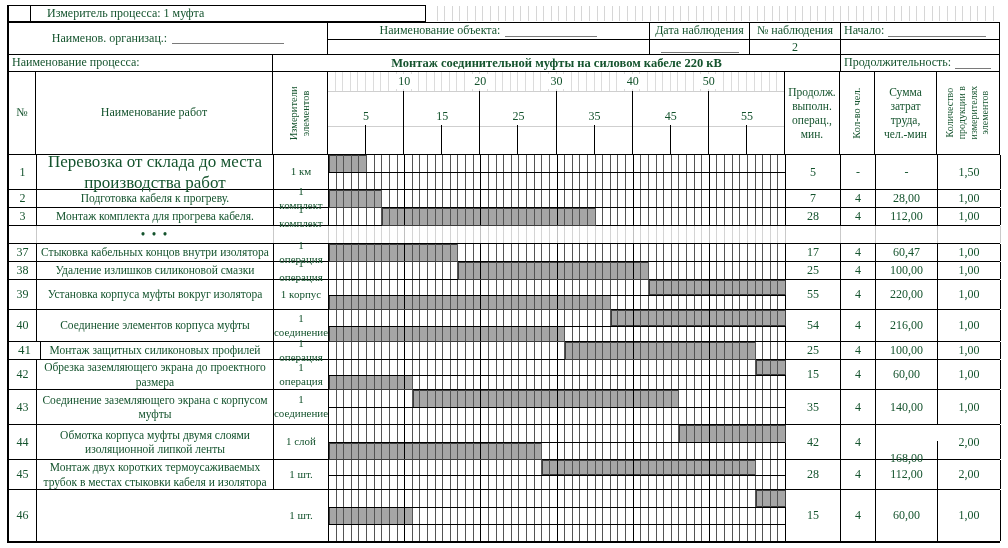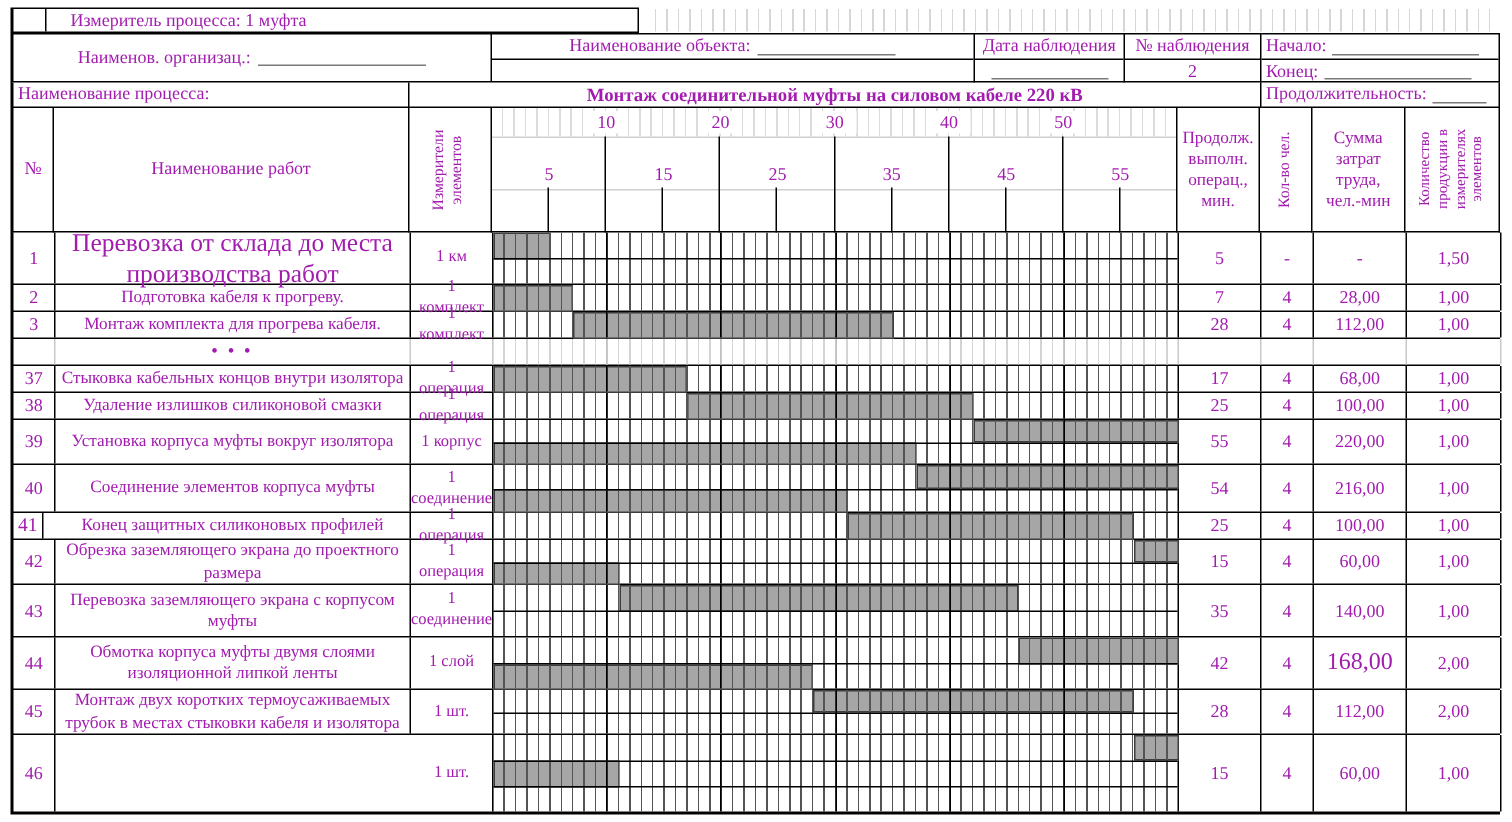--- a/index.html
+++ b/index.html
@@ -1,17 +1,17 @@
 <!DOCTYPE html>
 <html><head>
 <meta charset="utf-8">
 <style>
   html,body{margin:0;padding:0;background:#fff;}
   .sheet{position:relative;width:1008px;height:548px;background:#fff;overflow:hidden;
-         font-family:"Liberation Serif","DejaVu Serif",serif;color:#a21caf;}
+         font-family:"Liberation Serif","DejaVu Serif",serif;color:#14532d;}
   .c{position:absolute;box-sizing:border-box;}
   .bl{border-left:1px solid #000}.br{border-right:1px solid #000}
   .bt{border-top:1px solid #000}.bb{border-bottom:1px solid #000}
   .txt{display:flex;align-items:center;justify-content:center;text-align:center;}
   .tleft{justify-content:flex-start;text-align:left;}
   .fs12{font-size:12px;line-height:1.15;}
   .fs11{font-size:11.5px;line-height:1.22;}
   .blank{display:inline-block;border-bottom:1px solid #7a7a7a;height:10px;}
   .rot{transform:rotate(-90deg);font-size:10.5px;line-height:1.18;text-align:center;}
 </style>
@@ -44,24 +44,20 @@
       <span class="blank" style="width:92px;margin-left:5px"></span>
     </div>
   </div>
   <div class="c bt br bb" style="left:750px;top:22px;width:91px;height:33px">
     <div class="c txt fs12" style="left:0;top:0;width:100%;height:17px;border-bottom:1px solid #000">№ наблюдения</div>
     <div class="c txt fs12" style="left:0;top:17px;width:100%;height:15px">2</div>
   </div>
   <div class="c bt br bb" style="left:841px;top:22px;width:159px;height:33px">
     <div class="c txt tleft fs12" style="left:0;top:0;width:100%;height:17px;border-bottom:1px solid #000;padding-left:3px">
       <span>Начало:</span>
-      <span class="blank" style="width:98px;margin-left:4px"></span>
-    </div>
-    <div class="c txt tleft fs12" style="left:0;top:17px;width:100%;height:15px;padding-left:3px">
-      <span>Конец:</span>
       <span class="blank" style="width:98px;margin-left:4px"></span>
     </div>
   </div>
 
   <div class="c bl br bb txt tleft fs12" style="left:8px;top:55px;width:265px;height:17px;padding-left:3px">
     <span>Наименование процесса:</span>
   </div>
   <div class="c br bb txt" style="left:273px;top:55px;width:568px;height:17px;font-weight:bold;font-size:12.5px">Монтаж соединительной муфты на силовом кабеле 220 кВ</div>
   <div class="c br bb txt tleft fs12" style="left:841px;top:55px;width:159px;height:17px;padding-left:3px">
     <span>Продолжительность:</span>
@@ -190,21 +186,21 @@
         <div style="left: 0px; top: 0px; width: 129.48px; height: 18px; background: rgb(166, 166, 166); border: 1px solid rgb(61, 61, 61); z-index: 1; position: absolute; box-sizing: border-box;"></div>
         <div style="left: 0px; top: 0px; width: 100%; height: 100%; z-index: 2; background: repeating-linear-gradient(to right, transparent 0px, transparent 6.6167px, rgb(84, 84, 84) 6.6167px, rgb(84, 84, 84) 7.6167px); position: absolute; box-sizing: border-box;"></div>
         <div style="left: 75.17px; top: 0px; width: 1px; height: 100%; background: rgb(0, 0, 0); z-index: 3; position: absolute; box-sizing: border-box;"></div>
         <div style="left: 151.33px; top: 0px; width: 1px; height: 100%; background: rgb(0, 0, 0); z-index: 3; position: absolute; box-sizing: border-box;"></div>
         <div style="left: 227.5px; top: 0px; width: 1px; height: 100%; background: rgb(0, 0, 0); z-index: 3; position: absolute; box-sizing: border-box;"></div>
         <div style="left: 303.67px; top: 0px; width: 1px; height: 100%; background: rgb(0, 0, 0); z-index: 3; position: absolute; box-sizing: border-box;"></div>
         <div style="left: 379.83px; top: 0px; width: 1px; height: 100%; background: rgb(0, 0, 0); z-index: 3; position: absolute; box-sizing: border-box;"></div>
       </div>
       <div style="left: 777px; top: 0px; width: 55px; height: 100%; border-right: 1px solid rgb(0, 0, 0); display: flex; align-items: center; justify-content: center; text-align: center; font-size: 12px; line-height: 1.25; padding: 0px 2px; position: absolute; box-sizing: border-box;">17</div>
       <div style="left: 832px; top: 0px; width: 35px; height: 100%; border-right: 1px solid rgb(0, 0, 0); display: flex; align-items: center; justify-content: center; text-align: center; font-size: 12px; line-height: 1.25; padding: 0px 2px; position: absolute; box-sizing: border-box;">4</div>
-      <div style="left: 867px; top: 0px; width: 62px; height: 100%; border-right: 1px solid rgb(0, 0, 0); display: flex; align-items: center; justify-content: center; text-align: center; font-size: 12px; line-height: 1.25; padding: 0px 2px; position: absolute; box-sizing: border-box;">68,00</div>
+      <div style="left: 867px; top: 0px; width: 62px; height: 100%; border-right: 1px solid rgb(0, 0, 0); display: flex; align-items: center; justify-content: center; text-align: center; font-size: 12px; line-height: 1.25; padding: 0px 2px; position: absolute; box-sizing: border-box;">60,47</div>
       <div style="left: 929px; top: 0px; width: 63px; height: 100%; border-right: 1px solid rgb(0, 0, 0); display: flex; align-items: center; justify-content: center; text-align: center; font-size: 12px; line-height: 1.25; padding: 0px 2px; position: absolute; box-sizing: border-box;">1,00</div>
     </div>
     <div style="left: 8px; top: 262px; width: 992px; height: 18px; border-bottom: 1px solid rgb(0, 0, 0); border-left: 1px solid rgb(0, 0, 0); position: absolute; box-sizing: border-box;">
       <div style="left: 0px; top: 0px; width: 28px; height: 100%; border-right: 1px solid rgb(0, 0, 0); display: flex; align-items: center; justify-content: center; text-align: center; font-size: 12px; line-height: 1.25; padding: 0px 2px; position: absolute; box-sizing: border-box;">38</div>
       <div style="left: 28px; top: 0px; width: 237px; height: 100%; border-right: 1px solid rgb(0, 0, 0); display: flex; align-items: center; justify-content: center; text-align: center; font-size: 11.5px; line-height: 1.25; padding: 0px 2px; position: absolute; box-sizing: border-box;">Удаление излишков силиконовой смазки</div>
       <div style="left: 265px; top: 0px; width: 55px; height: 100%; border-right: 1px solid rgb(0, 0, 0); display: flex; align-items: center; justify-content: center; text-align: center; font-size: 11px; line-height: 1.25; padding: 0px 2px; position: absolute; box-sizing: border-box;">1 операция</div>
       <div style="left: 320px; top: 0px; width: 457px; height: 100%; border-right: 1px solid rgb(0, 0, 0); position: absolute; box-sizing: border-box;">
         <div style="left: 129.48px; top: 0px; width: 190.42px; height: 18px; background: rgb(166, 166, 166); border: 1px solid rgb(61, 61, 61); z-index: 1; position: absolute; box-sizing: border-box;"></div>
         <div style="left: 0px; top: 0px; width: 100%; height: 100%; z-index: 2; background: repeating-linear-gradient(to right, transparent 0px, transparent 6.6167px, rgb(84, 84, 84) 6.6167px, rgb(84, 84, 84) 7.6167px); position: absolute; box-sizing: border-box;"></div>
         <div style="left: 75.17px; top: 0px; width: 1px; height: 100%; background: rgb(0, 0, 0); z-index: 3; position: absolute; box-sizing: border-box;"></div>
@@ -252,22 +248,22 @@
         <div style="left: 303.67px; top: 0px; width: 1px; height: 100%; background: rgb(0, 0, 0); z-index: 3; position: absolute; box-sizing: border-box;"></div>
         <div style="left: 379.83px; top: 0px; width: 1px; height: 100%; background: rgb(0, 0, 0); z-index: 3; position: absolute; box-sizing: border-box;"></div>
         <div style="left: 0px; top: 15.5px; width: 100%; height: 1px; background: rgb(0, 0, 0); z-index: 4; position: absolute; box-sizing: border-box;"></div>
       </div>
       <div style="left: 777px; top: 0px; width: 55px; height: 100%; border-right: 1px solid rgb(0, 0, 0); display: flex; align-items: center; justify-content: center; text-align: center; font-size: 12px; line-height: 1.25; padding: 0px 2px; position: absolute; box-sizing: border-box;">54</div>
       <div style="left: 832px; top: 0px; width: 35px; height: 100%; border-right: 1px solid rgb(0, 0, 0); display: flex; align-items: center; justify-content: center; text-align: center; font-size: 12px; line-height: 1.25; padding: 0px 2px; position: absolute; box-sizing: border-box;">4</div>
       <div style="left: 867px; top: 0px; width: 62px; height: 100%; border-right: 1px solid rgb(0, 0, 0); display: flex; align-items: center; justify-content: center; text-align: center; font-size: 12px; line-height: 1.25; padding: 0px 2px; position: absolute; box-sizing: border-box;">216,00</div>
       <div style="left: 929px; top: 0px; width: 63px; height: 100%; border-right: 1px solid rgb(0, 0, 0); display: flex; align-items: center; justify-content: center; text-align: center; font-size: 12px; line-height: 1.25; padding: 0px 2px; position: absolute; box-sizing: border-box;">1,00</div>
     </div>
     <div style="left: 8px; top: 342px; width: 992px; height: 18px; border-bottom: 1px solid rgb(0, 0, 0); border-left: 1px solid rgb(0, 0, 0); position: absolute; box-sizing: border-box;">
-      <div style="left: 0px; top: 0px; width: 20px; height: 100%; border-right: 1px solid rgb(0, 0, 0); display: flex; align-items: center; justify-content: center; text-align: center; font-size: 13px; line-height: 1.25; padding: 0px 2px; position: absolute; box-sizing: border-box;">41</div>
-      <div style="left: 28px; top: 0px; width: 237px; height: 100%; border-right: 1px solid rgb(0, 0, 0); display: flex; align-items: center; justify-content: center; text-align: center; font-size: 11.5px; line-height: 1.25; padding: 0px 2px; position: absolute; box-sizing: border-box;">Конец защитных силиконовых профилей</div>
+      <div style="left: 0px; top: 0px; width: 32px; height: 100%; border-right: 1px solid rgb(0, 0, 0); display: flex; align-items: center; justify-content: center; text-align: center; font-size: 13px; line-height: 1.25; padding: 0px 2px; position: absolute; box-sizing: border-box;">41</div>
+      <div style="left: 28px; top: 0px; width: 237px; height: 100%; border-right: 1px solid rgb(0, 0, 0); display: flex; align-items: center; justify-content: center; text-align: center; font-size: 11.5px; line-height: 1.25; padding: 0px 2px; position: absolute; box-sizing: border-box;">Монтаж защитных силиконовых профилей</div>
       <div style="left: 265px; top: 0px; width: 55px; height: 100%; border-right: 1px solid rgb(0, 0, 0); display: flex; align-items: center; justify-content: center; text-align: center; font-size: 11px; line-height: 1.25; padding: 0px 2px; position: absolute; box-sizing: border-box;">1 операция</div>
       <div style="left: 320px; top: 0px; width: 457px; height: 100%; border-right: 1px solid rgb(0, 0, 0); position: absolute; box-sizing: border-box;">
         <div style="left: 236.12px; top: 0px; width: 190.42px; height: 18px; background: rgb(166, 166, 166); border: 1px solid rgb(61, 61, 61); z-index: 1; position: absolute; box-sizing: border-box;"></div>
         <div style="left: 0px; top: 0px; width: 100%; height: 100%; z-index: 2; background: repeating-linear-gradient(to right, transparent 0px, transparent 6.6167px, rgb(84, 84, 84) 6.6167px, rgb(84, 84, 84) 7.6167px); position: absolute; box-sizing: border-box;"></div>
         <div style="left: 75.17px; top: 0px; width: 1px; height: 100%; background: rgb(0, 0, 0); z-index: 3; position: absolute; box-sizing: border-box;"></div>
         <div style="left: 151.33px; top: 0px; width: 1px; height: 100%; background: rgb(0, 0, 0); z-index: 3; position: absolute; box-sizing: border-box;"></div>
         <div style="left: 227.5px; top: 0px; width: 1px; height: 100%; background: rgb(0, 0, 0); z-index: 3; position: absolute; box-sizing: border-box;"></div>
         <div style="left: 303.67px; top: 0px; width: 1px; height: 100%; background: rgb(0, 0, 0); z-index: 3; position: absolute; box-sizing: border-box;"></div>
         <div style="left: 379.83px; top: 0px; width: 1px; height: 100%; background: rgb(0, 0, 0); z-index: 3; position: absolute; box-sizing: border-box;"></div>
       </div>
@@ -291,21 +287,21 @@
         <div style="left: 379.83px; top: 0px; width: 1px; height: 100%; background: rgb(0, 0, 0); z-index: 3; position: absolute; box-sizing: border-box;"></div>
         <div style="left: 0px; top: 14.5px; width: 100%; height: 1px; background: rgb(0, 0, 0); z-index: 4; position: absolute; box-sizing: border-box;"></div>
       </div>
       <div style="left: 777px; top: 0px; width: 55px; height: 100%; border-right: 1px solid rgb(0, 0, 0); display: flex; align-items: center; justify-content: center; text-align: center; font-size: 12px; line-height: 1.25; padding: 0px 2px; position: absolute; box-sizing: border-box;">15</div>
       <div style="left: 832px; top: 0px; width: 35px; height: 100%; border-right: 1px solid rgb(0, 0, 0); display: flex; align-items: center; justify-content: center; text-align: center; font-size: 12px; line-height: 1.25; padding: 0px 2px; position: absolute; box-sizing: border-box;">4</div>
       <div style="left: 867px; top: 0px; width: 62px; height: 100%; border-right: 1px solid rgb(0, 0, 0); display: flex; align-items: center; justify-content: center; text-align: center; font-size: 12px; line-height: 1.25; padding: 0px 2px; position: absolute; box-sizing: border-box;">60,00</div>
       <div style="left: 929px; top: 0px; width: 63px; height: 100%; border-right: 1px solid rgb(0, 0, 0); display: flex; align-items: center; justify-content: center; text-align: center; font-size: 12px; line-height: 1.25; padding: 0px 2px; position: absolute; box-sizing: border-box;">1,00</div>
     </div>
     <div style="left: 8px; top: 390px; width: 992px; height: 35px; border-bottom: 1px solid rgb(0, 0, 0); border-left: 1px solid rgb(0, 0, 0); position: absolute; box-sizing: border-box;">
       <div style="left: 0px; top: 0px; width: 28px; height: 100%; border-right: 1px solid rgb(0, 0, 0); display: flex; align-items: center; justify-content: center; text-align: center; font-size: 12px; line-height: 1.25; padding: 0px 2px; position: absolute; box-sizing: border-box;">43</div>
-      <div style="left: 28px; top: 0px; width: 237px; height: 100%; border-right: 1px solid rgb(0, 0, 0); display: flex; align-items: center; justify-content: center; text-align: center; font-size: 11.5px; line-height: 1.25; padding: 0px 2px; position: absolute; box-sizing: border-box;">Перевозка заземляющего экрана с корпусом муфты</div>
+      <div style="left: 28px; top: 0px; width: 237px; height: 100%; border-right: 1px solid rgb(0, 0, 0); display: flex; align-items: center; justify-content: center; text-align: center; font-size: 11.5px; line-height: 1.25; padding: 0px 2px; position: absolute; box-sizing: border-box;">Соединение заземляющего экрана с корпусом муфты</div>
       <div style="left: 265px; top: 0px; width: 55px; height: 100%; border-right: 1px solid rgb(0, 0, 0); display: flex; align-items: center; justify-content: center; text-align: center; font-size: 11px; line-height: 1.25; padding: 0px 2px; position: absolute; box-sizing: border-box;">1 соединение</div>
       <div style="left: 320px; top: 0px; width: 457px; height: 100%; border-right: 1px solid rgb(0, 0, 0); position: absolute; box-sizing: border-box;">
         <div style="left: 83.78px; top: 0px; width: 266.58px; height: 17.5px; background: rgb(166, 166, 166); border: 1px solid rgb(61, 61, 61); z-index: 1; position: absolute; box-sizing: border-box;"></div>
         <div style="left: 0px; top: 0px; width: 100%; height: 100%; z-index: 2; background: repeating-linear-gradient(to right, transparent 0px, transparent 6.6167px, rgb(84, 84, 84) 6.6167px, rgb(84, 84, 84) 7.6167px); position: absolute; box-sizing: border-box;"></div>
         <div style="left: 75.17px; top: 0px; width: 1px; height: 100%; background: rgb(0, 0, 0); z-index: 3; position: absolute; box-sizing: border-box;"></div>
         <div style="left: 151.33px; top: 0px; width: 1px; height: 100%; background: rgb(0, 0, 0); z-index: 3; position: absolute; box-sizing: border-box;"></div>
         <div style="left: 227.5px; top: 0px; width: 1px; height: 100%; background: rgb(0, 0, 0); z-index: 3; position: absolute; box-sizing: border-box;"></div>
         <div style="left: 303.67px; top: 0px; width: 1px; height: 100%; background: rgb(0, 0, 0); z-index: 3; position: absolute; box-sizing: border-box;"></div>
         <div style="left: 379.83px; top: 0px; width: 1px; height: 100%; background: rgb(0, 0, 0); z-index: 3; position: absolute; box-sizing: border-box;"></div>
         <div style="left: 0px; top: 17px; width: 100%; height: 1px; background: rgb(0, 0, 0); z-index: 4; position: absolute; box-sizing: border-box;"></div>
@@ -325,21 +321,21 @@
         <div style="left: 0px; top: 0px; width: 100%; height: 100%; z-index: 2; background: repeating-linear-gradient(to right, transparent 0px, transparent 6.6167px, rgb(84, 84, 84) 6.6167px, rgb(84, 84, 84) 7.6167px); position: absolute; box-sizing: border-box;"></div>
         <div style="left: 75.17px; top: 0px; width: 1px; height: 100%; background: rgb(0, 0, 0); z-index: 3; position: absolute; box-sizing: border-box;"></div>
         <div style="left: 151.33px; top: 0px; width: 1px; height: 100%; background: rgb(0, 0, 0); z-index: 3; position: absolute; box-sizing: border-box;"></div>
         <div style="left: 227.5px; top: 0px; width: 1px; height: 100%; background: rgb(0, 0, 0); z-index: 3; position: absolute; box-sizing: border-box;"></div>
         <div style="left: 303.67px; top: 0px; width: 1px; height: 100%; background: rgb(0, 0, 0); z-index: 3; position: absolute; box-sizing: border-box;"></div>
         <div style="left: 379.83px; top: 0px; width: 1px; height: 100%; background: rgb(0, 0, 0); z-index: 3; position: absolute; box-sizing: border-box;"></div>
         <div style="left: 0px; top: 17px; width: 100%; height: 1px; background: rgb(0, 0, 0); z-index: 4; position: absolute; box-sizing: border-box;"></div>
       </div>
       <div style="left: 777px; top: 0px; width: 55px; height: 100%; border-right: 1px solid rgb(0, 0, 0); display: flex; align-items: center; justify-content: center; text-align: center; font-size: 12px; line-height: 1.25; padding: 0px 2px; position: absolute; box-sizing: border-box;">42</div>
       <div style="left: 832px; top: 0px; width: 35px; height: 100%; border-right: 1px solid rgb(0, 0, 0); display: flex; align-items: center; justify-content: center; text-align: center; font-size: 12px; line-height: 1.25; padding: 0px 2px; position: absolute; box-sizing: border-box;">4</div>
-      <div style="left: 867px; top: 0px; width: 62px; height: 100%; border-right: 1px solid rgb(0, 0, 0); display: flex; align-items: center; justify-content: center; text-align: center; font-size: 16px; line-height: 1.25; padding: 0px 2px; position: absolute; box-sizing: border-box;">168,00</div>
+      <div style="left: 867px; top: 16px; width: 62px; height: 100%; border-right: 1px solid rgb(0, 0, 0); display: flex; align-items: center; justify-content: center; text-align: center; font-size: 12px; line-height: 1.25; padding: 0px 2px; position: absolute; box-sizing: border-box;">168,00</div>
       <div style="left: 929px; top: 0px; width: 63px; height: 100%; border-right: 1px solid rgb(0, 0, 0); display: flex; align-items: center; justify-content: center; text-align: center; font-size: 12px; line-height: 1.25; padding: 0px 2px; position: absolute; box-sizing: border-box;">2,00</div>
     </div>
     <div style="left: 8px; top: 460px; width: 992px; height: 30px; border-bottom: 1px solid rgb(0, 0, 0); border-left: 1px solid rgb(0, 0, 0); position: absolute; box-sizing: border-box;">
       <div style="left: 0px; top: 0px; width: 28px; height: 100%; border-right: 1px solid rgb(0, 0, 0); display: flex; align-items: center; justify-content: center; text-align: center; font-size: 12px; line-height: 1.25; padding: 0px 2px; position: absolute; box-sizing: border-box;">45</div>
       <div style="left: 28px; top: 0px; width: 237px; height: 100%; border-right: 1px solid rgb(0, 0, 0); display: flex; align-items: center; justify-content: center; text-align: center; font-size: 11.5px; line-height: 1.25; padding: 0px 2px; position: absolute; box-sizing: border-box;">Монтаж двух коротких термоусаживаемых трубок в местах стыковки кабеля и изолятора</div>
       <div style="left: 265px; top: 0px; width: 55px; height: 100%; border-right: 1px solid rgb(0, 0, 0); display: flex; align-items: center; justify-content: center; text-align: center; font-size: 11px; line-height: 1.25; padding: 0px 2px; position: absolute; box-sizing: border-box;">1 шт.</div>
       <div style="left: 320px; top: 0px; width: 457px; height: 100%; border-right: 1px solid rgb(0, 0, 0); position: absolute; box-sizing: border-box;">
         <div style="left: 213.27px; top: 0px; width: 213.27px; height: 15px; background: rgb(166, 166, 166); border: 1px solid rgb(61, 61, 61); z-index: 1; position: absolute; box-sizing: border-box;"></div>
         <div style="left: 0px; top: 0px; width: 100%; height: 100%; z-index: 2; background: repeating-linear-gradient(to right, transparent 0px, transparent 6.6167px, rgb(84, 84, 84) 6.6167px, rgb(84, 84, 84) 7.6167px); position: absolute; box-sizing: border-box;"></div>
         <div style="left: 75.17px; top: 0px; width: 1px; height: 100%; background: rgb(0, 0, 0); z-index: 3; position: absolute; box-sizing: border-box;"></div>

